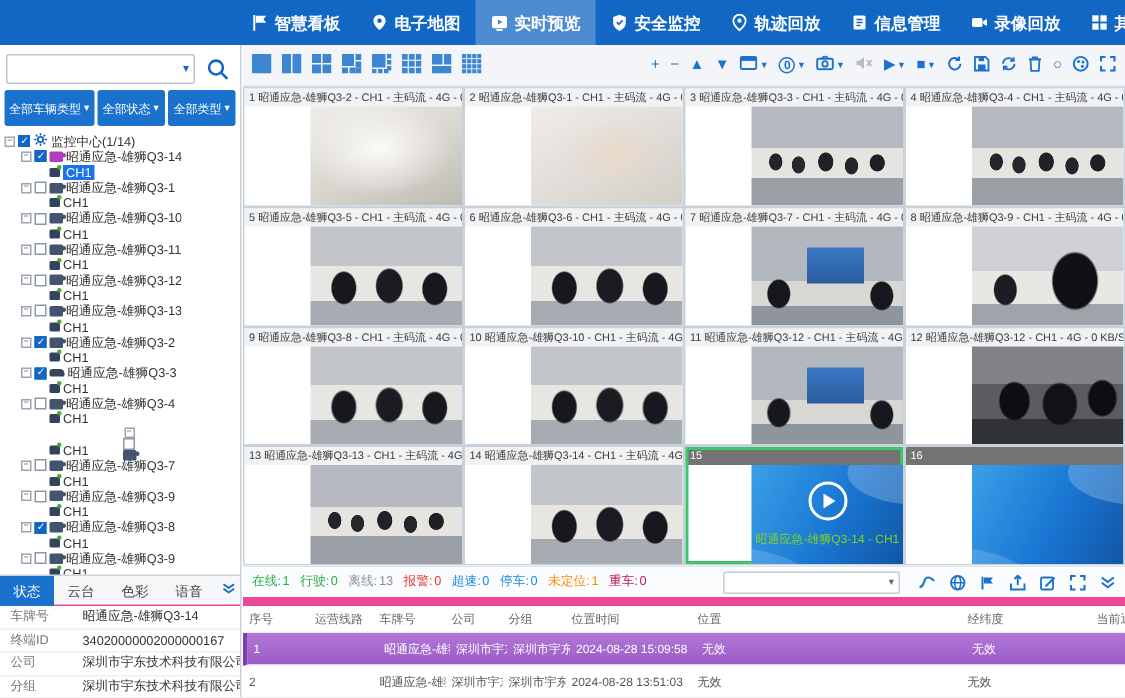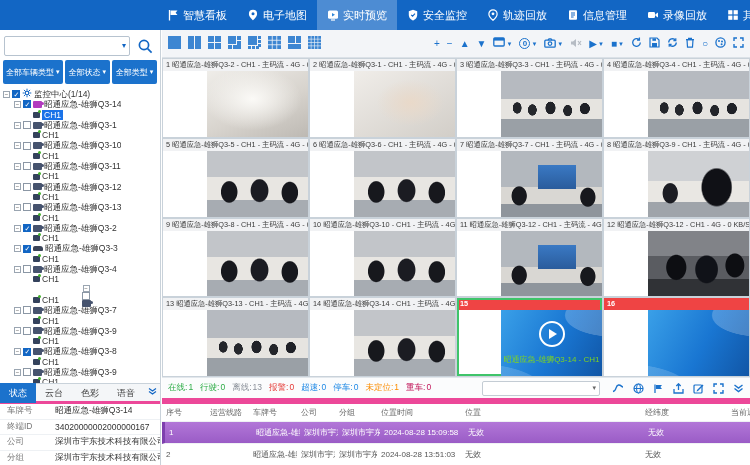--- a/index.html
+++ b/index.html
@@ -3,21 +3,21 @@
 <meta charset="utf-8">
 <style>
   * { margin:0; padding:0; box-sizing:border-box; }
   html,body { width:750px; height:465px; overflow:hidden; }
   body { font-family:"Liberation Sans","DejaVu Sans",sans-serif; font-size:9px; color:#333; background:#fff; }
   .app { position:relative; width:750px; height:465px; background:#fff; }
 
   
   .navbar { position:absolute; top:0; left:0; right:0; height:30px; background:#1266c4; display:flex; align-items:stretch; }
   .nav-tabs { display:flex; margin-left:157px; }
-  .nav-tab { display:flex; align-items:center; gap:4px; padding:0 10px; color:#fff; font-size:11px; font-weight:normal; cursor:pointer; white-space:nowrap; }
+  .nav-tab { display:flex; align-items:center; gap:4px; padding:0 10px; color:#fff; font-size:11px; font-weight:bold; cursor:pointer; white-space:nowrap; }
   .nav-tab.active { background:rgba(255,255,255,.25); }
   .nav-tab svg { display:block; }
 
   
   .sidebar { position:absolute; top:30px; left:0; width:161px; bottom:0; background:#fff; border-right:1px solid #c9d2da; display:flex; flex-direction:column; }
   .search-row { display:flex; align-items:center; gap:4px; padding:5px 4px 3px 4px; }
   .search-combo { position:relative; flex:1; }
   .search-input { width:100%; height:20px; border:1px solid #b7c3cf; border-radius:2px; font-size:9px; padding:0 14px 0 4px; outline:none; }
   .search-caret { position:absolute; right:4px; top:5px; font-size:8px; color:#1266c4; pointer-events:none; }
   .search-btn { width:22px; height:22px; display:flex; align-items:center; justify-content:center; cursor:pointer; }
@@ -32,21 +32,21 @@
   .cbx.on:after { content:"✓"; position:absolute; left:0.5px; top:-1.5px; color:#fff; font-size:7px; }
   .dev-ic { width:9px; height:7px; border-radius:1px; margin-right:2px; flex:none; position:relative; }
   .dev-ic:after { content:""; position:absolute; right:-2px; top:1px; width:3px; height:3px; border-radius:50%; background:inherit; }
   .car-ic { width:10px; height:5px; border-radius:2px 3px 1px 1px; margin-right:2px; flex:none; }
   .ch-ic { width:7px; height:6px; background:#34425c; border-radius:1px; margin:0 2px 0 0; flex:none; position:relative; }
   .ch-ic:after { content:""; position:absolute; right:-1px; top:-2px; width:3px; height:3px; border-radius:50%; background:#43b02a; }
   .ch-label.sel { background:#1a73e8; color:#fff; padding:0 2px; }
   .tlabel { overflow:hidden; }
 
   .info-panel { height:82px; border-top:1px solid #c9d2da; flex:none; }
-  .info-tabs { display:flex; align-items:center; height:20px; background:#f4f6f8; border-bottom:3px solid #ec4899; }
+  .info-tabs { display:flex; align-items:center; height:20px; background:#f4f6f8; border-bottom:1px solid #ec4899; }
   .info-tab { flex:1; text-align:center; font-size:9px; color:#444; height:20px; line-height:20px; cursor:pointer; }
   .info-tab.active { background:#1b72cc; color:#fff; }
   .info-collapse { width:16px; text-align:center; color:#1266c4; cursor:pointer; }
   .info-row { display:flex; height:15.5px; align-items:center; border-bottom:1px solid #eef1f4; padding-left:7px; }
   .info-row .lbl { width:48px; color:#777; font-size:8.5px; flex:none; }
   .info-row .val { color:#333; font-size:8.5px; white-space:nowrap; overflow:hidden; }
 
   
   .main { position:absolute; top:30px; left:162px; right:0; bottom:0; display:flex; flex-direction:column; }
   .gtoolbar { height:28px; background:#f3f5f8; border-bottom:1px solid #dbe1e7; display:flex; align-items:center; padding:0 6px; }
@@ -55,21 +55,21 @@
   .gt-right { margin-left:auto; display:flex; align-items:center; gap:7px; }
   .gt-ic { display:flex; align-items:center; color:#1b72cc; font-size:10px; cursor:pointer; line-height:1; }
   .gt-ic .crt { font-size:6px; margin-left:1px; }
   .gt-ic.dis { color:#b6bcc4; }
   .circ0 { width:11px; height:11px; border:1.3px solid #1b72cc; border-radius:50%; font-size:8px; display:flex; align-items:center; justify-content:center; font-weight:bold; }
 
   .grid { flex:1; display:grid; grid-template-columns:repeat(4,1fr); grid-template-rows:repeat(4,1fr); gap:2px; background:#c9d2da; padding:1px; }
   .tile { display:flex; flex-direction:column; background:#fff; overflow:hidden; position:relative; cursor:pointer; }
   .tile.sel { outline:2px solid #3fc46a; outline-offset:-2px; }
   .tile-title { height:12px; background:#f1f2f4; color:#3a3a3a; font-size:7.3px; line-height:12px; padding:0 3px; white-space:nowrap; overflow:hidden; flex:none; }
-  .tile-title.blue { background:#ef4444; color:#fff;font-weight:bold; }
+  .tile-title.blue { background:#737373; color:#fff; }
   .tile-vid { flex:1; position:relative;margin-left:44px; }
 
   .v-bright1 { background:radial-gradient(70px 45px at 45% 42%,#fbfaf7 0%,rgba(251,250,247,0) 70%),linear-gradient(155deg,#efede9 0%,#d8d4ce 55%,#bdb9b3 100%); }
   .v-bright2 { background:radial-gradient(55px 38px at 56% 48%,#e9d9c9 0%,rgba(233,217,201,0) 62%),linear-gradient(150deg,#f0ede9 0%,#d2cec8 100%); }
   .v-far { background:
     radial-gradient(7px 9px at 16% 56%,#23252a 0 60%,transparent 66%),
     radial-gradient(7px 9px at 31% 59%,#26282d 0 60%,transparent 66%),
     radial-gradient(8px 10px at 49% 56%,#202228 0 60%,transparent 66%),
     radial-gradient(7px 9px at 66% 60%,#23252a 0 60%,transparent 66%),
     radial-gradient(8px 9px at 83% 57%,#1e2026 0 60%,transparent 66%),

